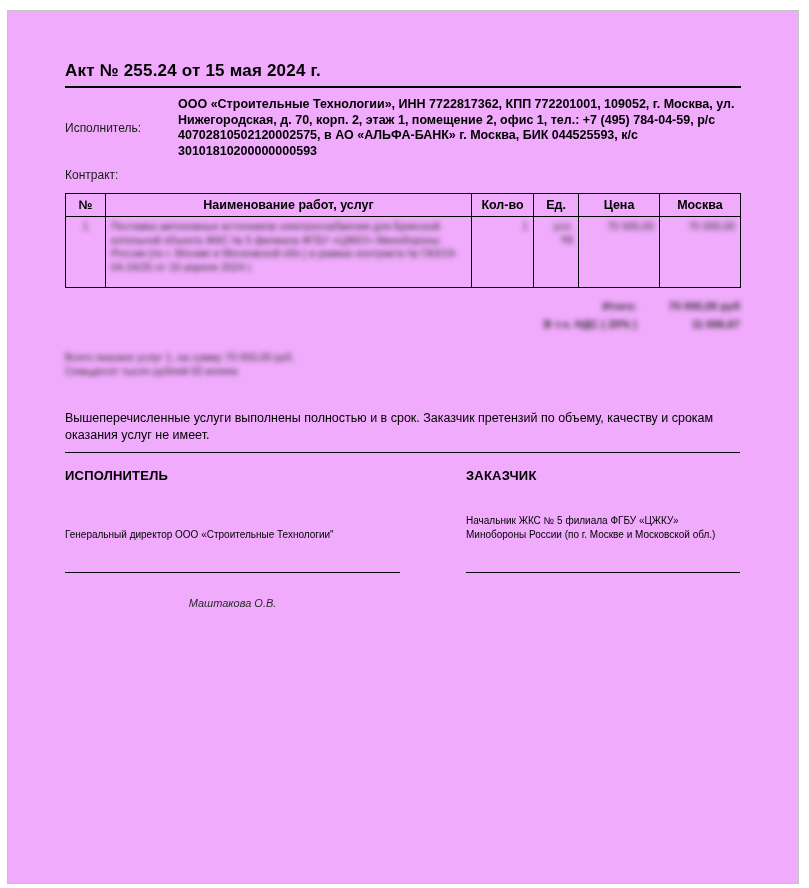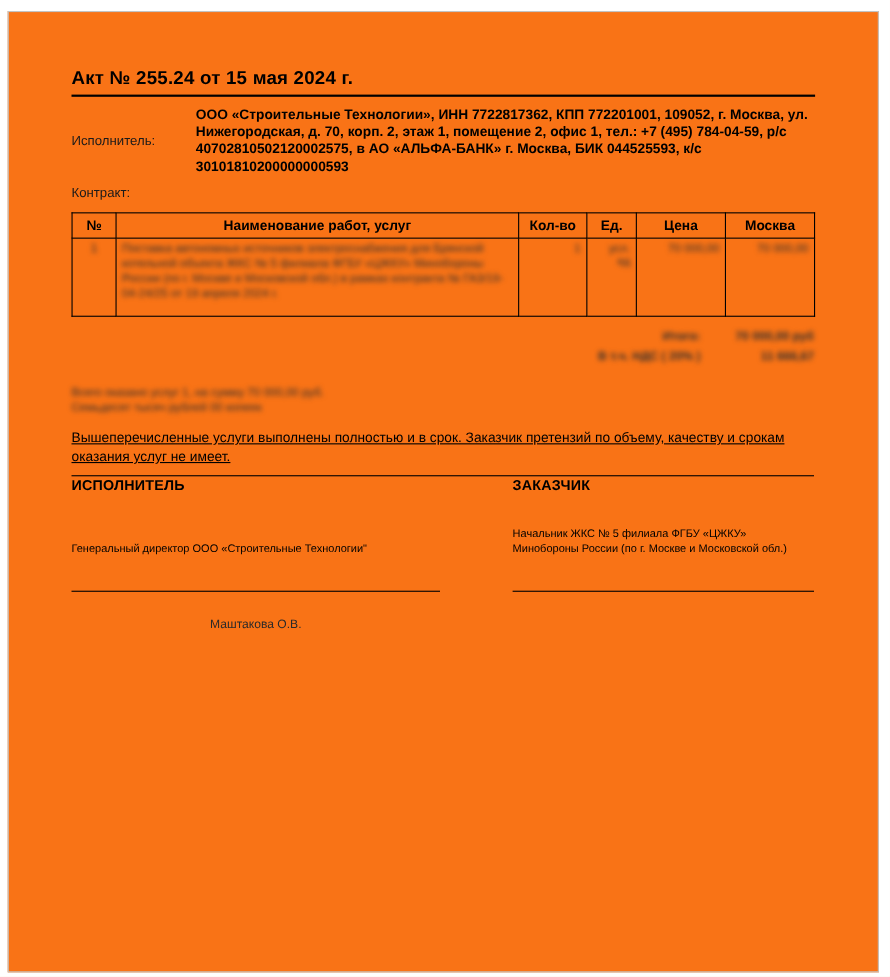--- a/index.html
+++ b/index.html
@@ -7,21 +7,21 @@
     width: 809px; height: 888px;
     background: #ffffff;
     font-family: "Liberation Sans", sans-serif;
     color: #000;
     overflow: hidden;
   }
   .page {
     position: absolute;
     left: 7px; top: 10px;
     width: 792px; height: 874px;
-    background: #f97316;
+    background: #f0abfc;
     border: 1px solid #c3c3c3;
   }
   .content {
     padding: 50px 57px 0 57px;
   }
   
   .doc-title {
     font-size: 17px;
     font-weight: bold;
     padding-bottom: 5px;
@@ -99,53 +99,52 @@
   }
   
   .summary-red {
     margin-top: 18px;
     font-size: 10.5px;
     line-height: 13.5px;
     width: 360px;
   }
   
   .claim {
-    margin-top: 12px;
+    margin-top: 32px;
     font-size: 12.5px;
     line-height: 17px;
     width: 672px;
-    text-decoration: underline;
   }
   .divider {
     margin-top: 8px;
     width: 675px;
     border-top: 1.5px solid #000;
   }
   
   .sig-grid {
     display: grid;
     grid-template-columns: 335px 274px;
     column-gap: 66px;
     width: 675px;
   }
-  .sig-head { }
+  .sig-head { margin-top: 15px; }
   .sig-head .sig-title {
     font-size: 13px;
     font-weight: bold;
     letter-spacing: 0.2px;
   }
   .sig-roles { margin-top: 31px; align-items: end; }
   .sig-role {
     font-size: 10px;
     line-height: 14px;
     align-self: end;
   }
   .sig-lines { margin-top: 30px; }
   .sig-line { border-top: 1.5px solid #000; height: 0; }
-  .sig-names { margin-top: 24px; }
+  .sig-names { margin-top: 24px; font-style: italic; }
   .sig-name {
     font-size: 11px;
     color: #2a2a2a;
     text-align: center;
   }
 </style>
 </head>
 <body>
 
 <div class="page">

